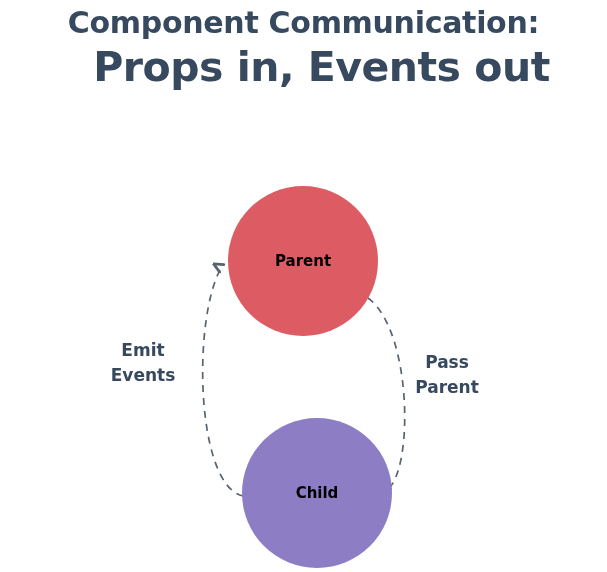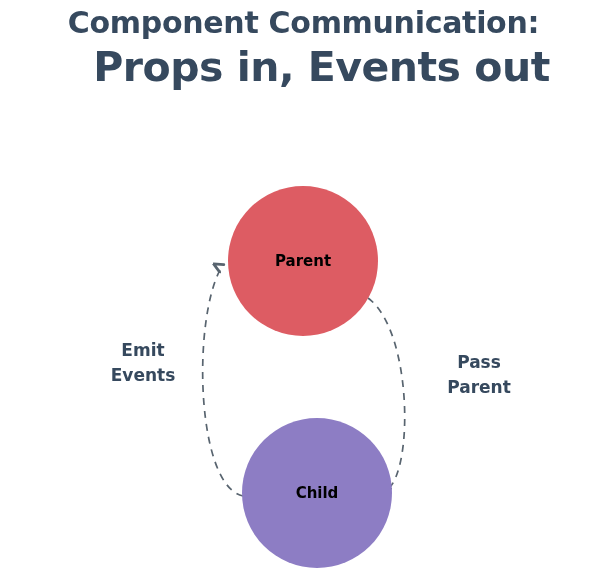--- a/index.html
+++ b/index.html
@@ -84,21 +84,21 @@
     text-align: center;
   }
 
   #emit-label {
     left: 88px;
     top: 338px;
     width: 110px;
   }
 
   #pass-label {
-    left: 424px;
+    left: 392px;
     top: 350px;
     width: 110px;
   }
 
   #arrows-svg {
     position: absolute;
     left: 0;
     top: 0;
     width: 607px;
     height: 572px;

